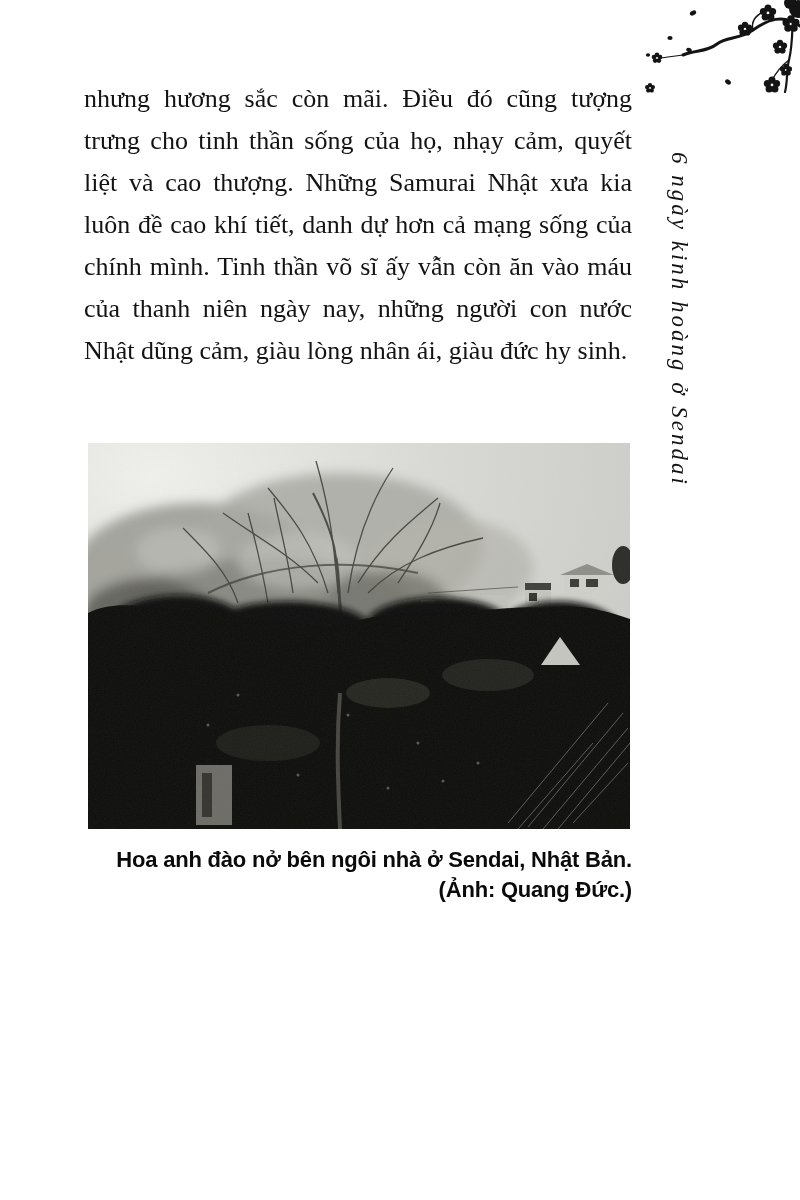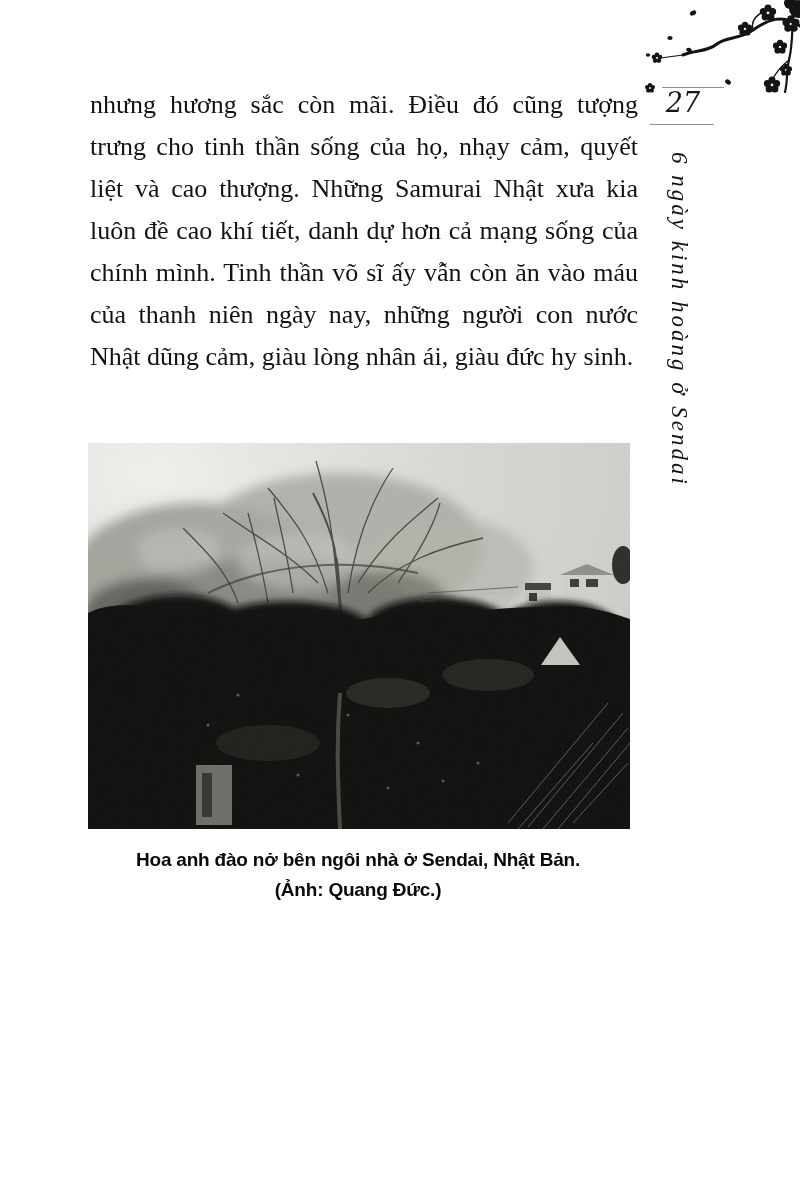--- a/index.html
+++ b/index.html
@@ -36,37 +36,37 @@
     letter-spacing:3px;
     color:#121212;
     white-space:nowrap;
   }
 
   
   .body-text{
     position:absolute;left:84px;width:548px;
     font-size:26px;line-height:42px;
     text-align:justify;
-    margin:6px;
+    margin:0;
     color:#131313;
   }
   .para1{top:78px;}
   .para2{top:946px;text-indent:48px;}
 
   
   .photo{position:absolute;left:88px;top:443px;width:542px;height:386px;margin:0;}
   .photo svg{display:block;}
 
   
   .caption{
     position:absolute;left:84px;top:845px;width:548px;
-    text-align:center;
+    text-align:right;
     font-family:"Liberation Sans", sans-serif;
     font-weight:bold;
-    font-size:19px;line-height:30px;
+    font-size:22px;line-height:30px;
     letter-spacing:-0.2px;
     color:#0a0a0a;
   }
 </style>
 </head>
 <body>
 
 <div class="page">
 
   <svg class="branch-deco" viewBox="0 0 205 135" aria-hidden="true">
@@ -98,25 +98,20 @@
     <use href="#fl" x="0" y="0" transform="translate(150,29)"></use>
     <use href="#fl" x="0" y="0" transform="translate(173,13) scale(1.15)"></use>
     <use href="#fl" x="0" y="0" transform="translate(196,24) scale(1.2)"></use>
     <use href="#fl" x="0" y="0" transform="translate(185,47)"></use>
     <use href="#fl" x="0" y="0" transform="translate(177,85) scale(1.15)"></use>
     <use href="#fl" x="0" y="0" transform="translate(191,70) scale(0.85)"></use>
     <use href="#fl" x="0" y="0" transform="translate(62,58) scale(0.75)"></use>
     <use href="#fl" x="0" y="0" transform="translate(55,88) scale(0.7)"></use>
   </svg>
 
-  <div class="page-number-block">
-    <div class="rule rule-top"></div>
-    <div class="page-number">27</div>
-    <div class="rule rule-bottom"></div>
-  </div>
 
   <div class="sidebar-title">6 ngày kinh hoàng ở Sendai</div>
 
   <p class="body-text para1">nhưng hương sắc còn mãi. Điều đó cũng tượng trưng cho tinh thần sống của họ, nhạy cảm, quyết liệt và cao thượng. Những Samurai Nhật xưa kia luôn đề cao khí tiết, danh dự hơn cả mạng sống của chính mình. Tinh thần võ sĩ ấy vẫn còn ăn vào máu của thanh niên ngày nay, những người con nước Nhật dũng cảm, giàu lòng nhân ái, giàu đức hy sinh.</p>
 
   <figure class="photo">
     <svg width="542" height="386" viewBox="0 0 542 386" aria-hidden="true">
       <defs>
         <radialGradient id="skyGrad" cx="0.12" cy="0.08" r="1.15">
           <stop offset="0" stop-color="#f1f1ee"></stop>

